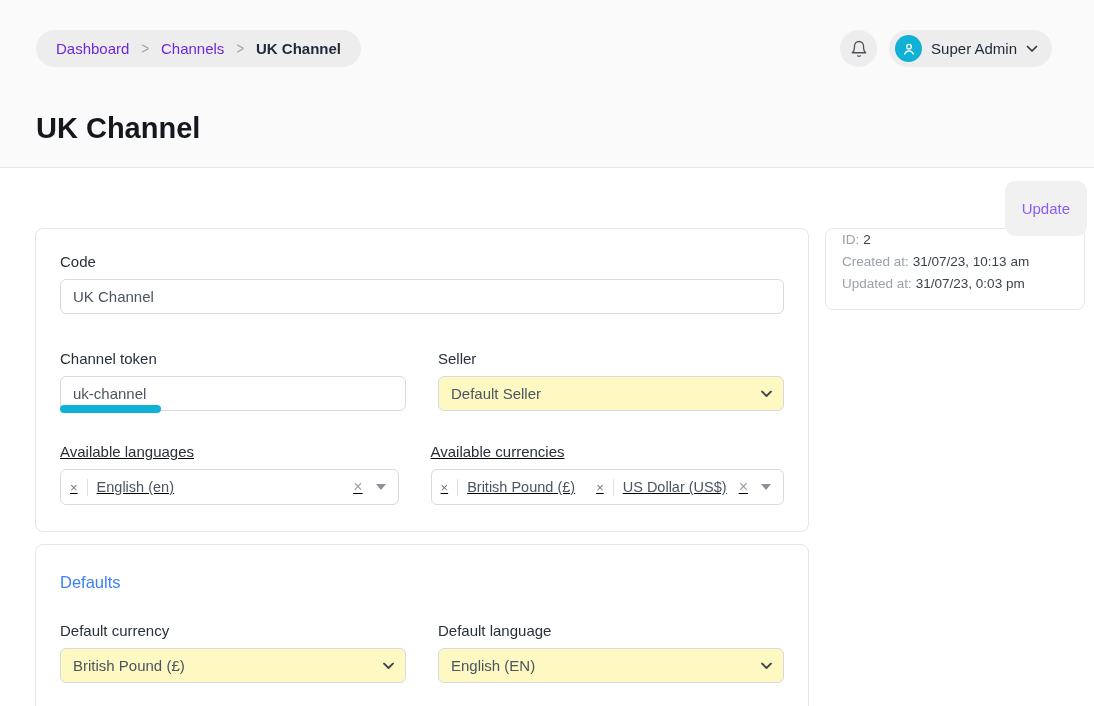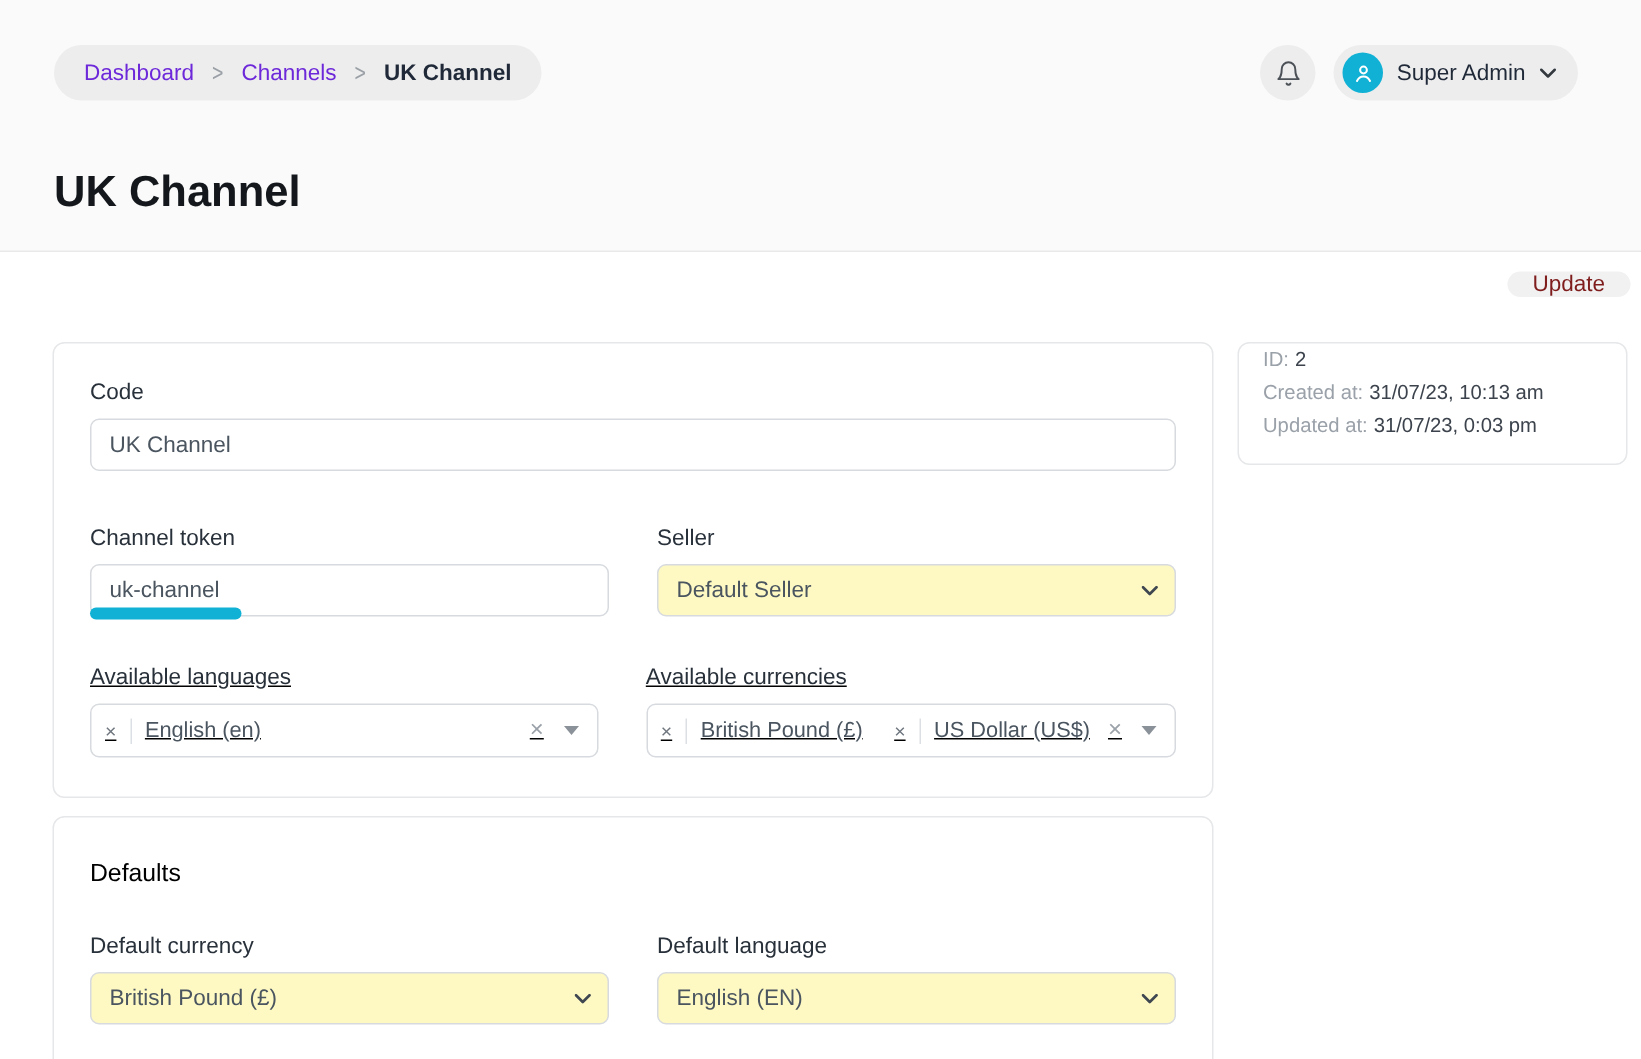--- a/index.html
+++ b/index.html
@@ -24,22 +24,22 @@
     height:37px; padding:0 14px 0 6px; gap:9px; cursor:pointer; border:none; }
   .avatar { width:27px; height:27px; border-radius:50%; background:var(--accent,#10b1d4);
     display:flex; align-items:center; justify-content:center; }
   .account-name { font-size:15px; color:#1f2937; font-weight:500;
     font-family:"Liberation Sans","DejaVu Sans",sans-serif; }
 
   .page-title { margin:44px 0 0 0; font-size:29px; line-height:35px; font-weight:700; color:#14181c; }
 
   
   .content { position:relative; background:#fff; height:538px; }
-  .update-btn { position:absolute; top:13px; right:7px; background:#f1f1f2; color:#7f1d1d;
-    font-size:15px; font-weight:500; border:none; border-radius:10px; padding:0 17px;
+  .update-btn { position:absolute; top:13px; right:7px; background:#f1f1f2; color:#8b5cf6;
+    font-size:15px; font-weight:500; border:none; border-radius:10px; padding:19px 17px;
     cursor:pointer; font-family:inherit; }
 
   .layout { display:flex; align-items:flex-start; padding:60px 0 0 35px; }
   .left-col { width:774px; }
   .right-col { width:260px; margin-left:16px; }
 
   .card { background:#fff; border:1px solid #e6e7e9; border-radius:8px; }
   .main-card { padding:24px 24px 26px 24px; }
   .defaults-card { margin-top:12px; padding:28px 24px 44px 24px; }
 
@@ -71,21 +71,21 @@
   .ms-controls { margin-left:auto; display:flex; align-items:center; gap:13px; }
   .ms-clear { color:#9aa1a8; font-size:16px; line-height:1; cursor:pointer; }
   .ms-arrow { width:0; height:0; border-left:5px solid transparent;
     border-right:5px solid transparent; border-top:6px solid #8a9198; cursor:pointer; }
 
   .meta-card { padding:0 16px 14px 16px; }
   .meta-line { font-size:13.5px; line-height:22px; white-space:nowrap; }
   .meta-label { color:#9aa1a9; margin-right:4px; }
   .meta-value { color:#3c434c; }
 
-  .defaults-heading { font-size:16.5px; font-weight:500; color:#000000; }
+  .defaults-heading { font-size:16.5px; font-weight:500; color:#3b82f6; }
   .defaults-fields { margin-top:30px; }
 </style>
 </head>
 <body>
 
 <div class="header-band">
   <div class="topbar">
     <nav class="breadcrumb">
       <span class="crumb">Dashboard</span>
       <span class="crumb-sep">&gt;</span>

